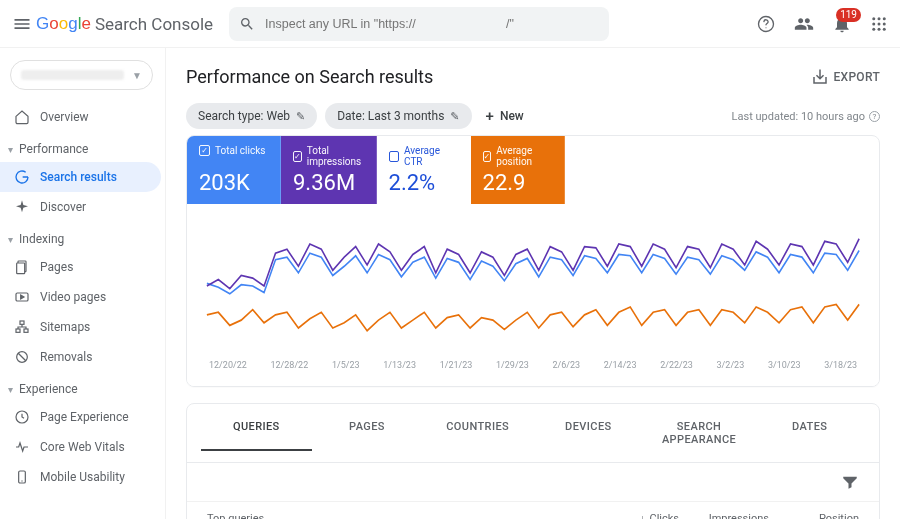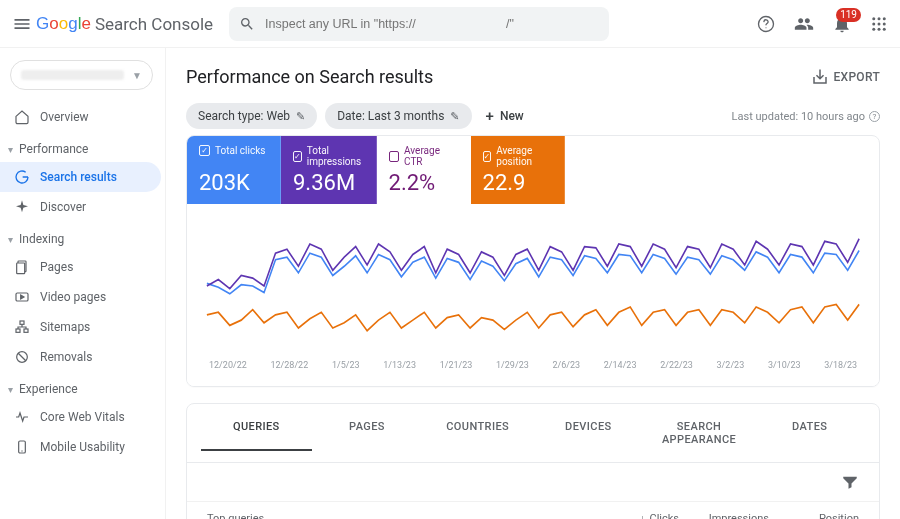--- a/index.html
+++ b/index.html
@@ -41,21 +41,21 @@
   .updated{margin-left:auto;font-size:11px;color:#80868b;display:flex;align-items:center;gap:4px}
   
   .card{background:#fff;border:1px solid #e8eaed;border-radius:8px;overflow:hidden;margin-top:6px;box-shadow:0 1px 1px rgba(0,0,0,.02)}
   .metrics{display:flex;height:68px}
   .metric{flex:0 0 94px;padding:9px 12px;display:flex;flex-direction:column;justify-content:space-between;border-right:1px solid rgba(255,255,255,.2)}
   .mlabel{font-size:10px;display:flex;align-items:center;gap:5px;opacity:.95}
   .mvalue{font-size:22px;font-weight:400}
   .check{width:11px;height:11px;border:1.5px solid currentColor;border-radius:2px;display:inline-flex;align-items:center;justify-content:center;font-size:8px}
   .m1{background:#4285f4;color:#fff}
   .m2{background:#5e35b1;color:#fff}
-  .m3{background:#fff;color:#701a75}
+  .m3{background:#fff;color:#1d4ed8}
   .m4{background:#e8710a;color:#fff}
   .chart{padding:12px 16px 6px 16px;background:#fff}
   .chart svg{width:100%;height:140px;display:block}
   .x-axis{display:flex;justify-content:space-between;font-size:9px;color:#9aa0a6;padding:4px 6px 10px 6px}
   
   .table-card{background:#fff;border:1px solid #e8eaed;border-radius:8px;margin-top:16px}
   .tabs{display:flex;border-bottom:1px solid #e8eaed;padding:0 14px;align-items:flex-start}
   .tab{flex:1;text-align:center;font-size:11px;letter-spacing:.4px;color:#5f6368;padding:16px 0;font-weight:500}
   .tab.active{color:#3c4043;border-bottom:2px solid #3c4043;margin-bottom:-1px}
   .filter-icon-row{display:flex;justify-content:flex-end;padding:10px 20px;color:#5f6368;border-bottom:1px solid #f1f1f1}
@@ -200,20 +200,29 @@
         </span>
         <span>Removals</span>
       </div>
 
     <div class="nav-section">
         <span class="chev">▾</span>
         <span>Experience</span>
       </div>
     <div class="nav-item">
         <span class="nav-icon">
+          <svg width="16" height="16" viewBox="0 0 24 24" fill="#5f6368">
+            <circle cx="12" cy="12" r="9" fill="none" stroke="#5f6368" stroke-width="1.8"></circle>
+            <path d="M12 7v5l3 2" stroke="#5f6368" stroke-width="1.8" fill="none"></path>
+          </svg>
+        </span>
+        <span>Page Experience</span>
+      </div>
+    <div class="nav-item">
+        <span class="nav-icon">
           <svg width="16" height="16" viewBox="0 0 24 24" fill="none" stroke="#5f6368" stroke-width="1.8">
             <path d="M3 12h4l2-6 4 12 2-6h6"></path>
           </svg>
         </span>
         <span>Core Web Vitals</span>
       </div>
     <div class="nav-item">
         <span class="nav-icon">
           <svg width="16" height="16" viewBox="0 0 24 24" fill="none" stroke="#5f6368" stroke-width="1.8">
             <rect x="7" y="3" width="10" height="18" rx="2"></rect>

